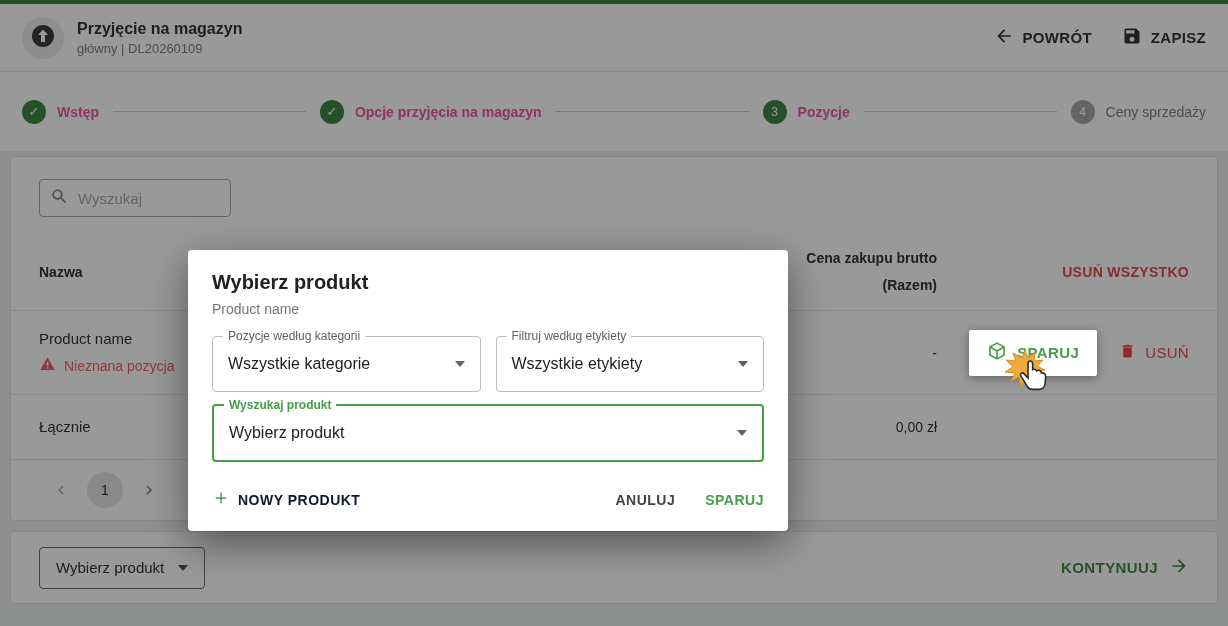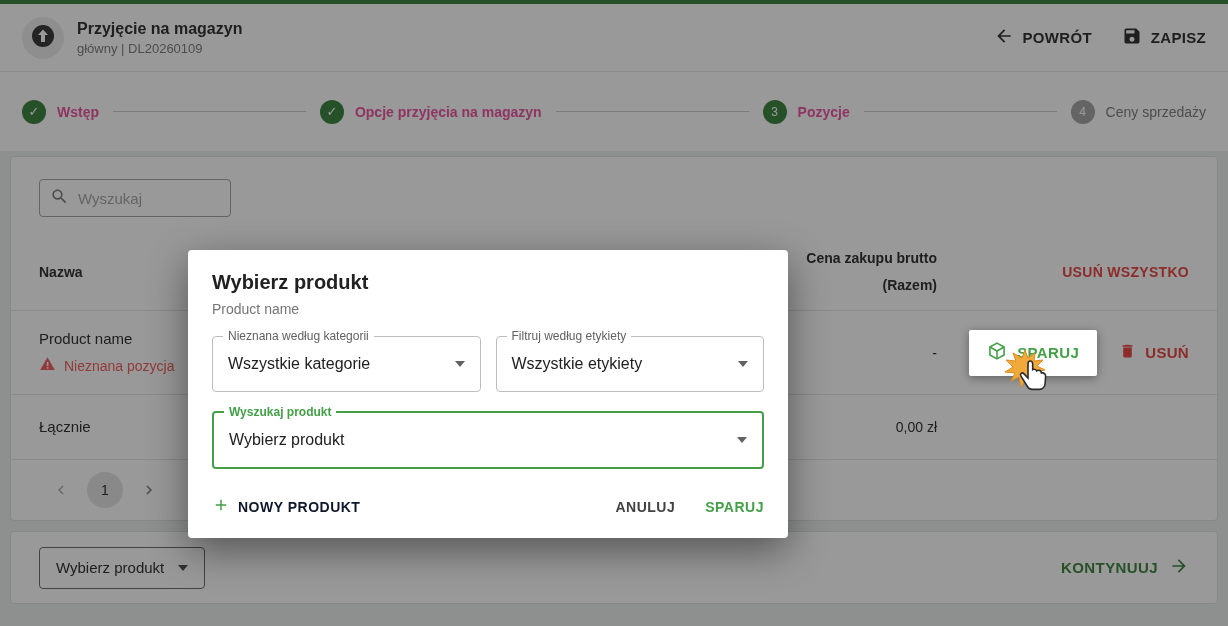--- a/index.html
+++ b/index.html
@@ -49,21 +49,21 @@
   .delete-all { font-size:14px; font-weight:bold; color:#e53935; letter-spacing:.3px; cursor:pointer; }
 
   .drow { height:84px; }
   .prod-name { font-size:15px; color:#212121; }
   .warn-line { display:flex; align-items:center; gap:8px; margin-top:9px; }
   .warn-text { font-size:14px; color:#ef5350; }
   .cell-dash { font-size:14px; color:#212121; }
 
   .pair-button { position:relative; z-index:60; background:#fff; height:46px; display:flex; align-items:center; gap:10px; padding:0 18px; border-radius:2px; box-shadow:0 2px 10px rgba(0,0,0,.38); color:#43a047; font-size:15px; font-weight:bold; letter-spacing:.4px; cursor:pointer; }
   .cursor-fx { position:absolute; left:32px; top:20px; z-index:70; pointer-events:none; }
-  .delete-button { display:flex; align-items:center; gap:9px; color:#e53935; font-size:15px; font-weight:bold; letter-spacing:.3px; margin-left:22px; cursor:pointer; }
+  .delete-button { display:flex; align-items:center; gap:9px; color:#e53935; font-size:15px; font-weight:normal; letter-spacing:.3px; margin-left:22px; cursor:pointer; }
 
   .total-row { height:65px; }
   .total-label { font-size:15px; color:#212121; }
   .total-value { font-size:14px; color:#212121; }
 
   .pagination { height:60px; display:flex; align-items:center; padding-left:40px; gap:16px; border-bottom:none; }
   .page-chevron { width:20px; height:20px; display:flex; align-items:center; justify-content:center; cursor:pointer; }
   .page-circle { width:36px; height:36px; border-radius:50%; background:#e2e2e2; display:flex; align-items:center; justify-content:center; font-size:14px; color:#212121; cursor:pointer; }
 
   
@@ -75,21 +75,21 @@
   
   .overlay { position:absolute; inset:0; background:rgba(28,28,28,0.45); z-index:50; }
   .modal { position:absolute; left:188px; top:250px; width:600px; background:#fff; border-radius:4px; box-shadow:0 12px 40px rgba(0,0,0,.45); z-index:60; padding:21px 24px 21px; }
   .modal-title { font-size:20px; font-weight:bold; color:#212121; }
   .modal-subtitle { font-size:14px; color:#757575; margin-top:7px; }
   .filters { display:flex; gap:15px; margin-top:19px; }
   .field { position:relative; flex:1; height:56px; border:1px solid #bdbdbd; border-radius:4px; display:flex; align-items:center; justify-content:space-between; padding:0 15px; background:#fff; cursor:pointer; }
   .field .flabel { position:absolute; top:-8px; left:10px; background:#fff; padding:0 5px; font-size:12px; color:#616161; white-space:nowrap; }
   .fvalue { font-size:16px; color:#212121; }
   .fcaret { width:0; height:0; border-left:5px solid transparent; border-right:5px solid transparent; border-top:6px solid #616161; }
-  .field.green { border:2px solid #43a047; height:58px; margin-top:19px; flex:none; width:100%; }
+  .field.green { border:2px solid #43a047; height:58px; margin-top:12px; flex:none; width:100%; }
   .field.green .flabel { color:#43a047; font-weight:bold; }
   .modal-footer { margin-top:27px; display:flex; align-items:center; justify-content:space-between; }
   .new-product-btn { display:flex; align-items:center; gap:8px; color:#0f172a; font-size:14px; font-weight:bold; letter-spacing:.5px; cursor:pointer; }
   .mf-right { display:flex; align-items:center; gap:30px; }
   .cancel-btn { color:#424242; font-size:14px; font-weight:bold; letter-spacing:.5px; cursor:pointer; }
   .confirm-btn { color:#43a047; font-size:14px; font-weight:bold; letter-spacing:.5px; cursor:pointer; }
 </style>
 </head>
 <body>
 
@@ -257,21 +257,21 @@
   </div>
 
   <div class="overlay"></div>
 
   <div class="modal">
     <div class="modal-title">Wybierz produkt</div>
     <div class="modal-subtitle">Product name</div>
 
     <div class="filters">
       <div class="field">
-        <span class="flabel">Nieznana według kategorii</span>
+        <span class="flabel">Pozycje według kategorii</span>
         <span class="fvalue">Wszystkie kategorie</span>
         <span class="fcaret"></span>
       </div>
       <div class="field">
         <span class="flabel">Filtruj według etykiety</span>
         <span class="fvalue">Wszystkie etykiety</span>
         <span class="fcaret"></span>
       </div>
     </div>
 

